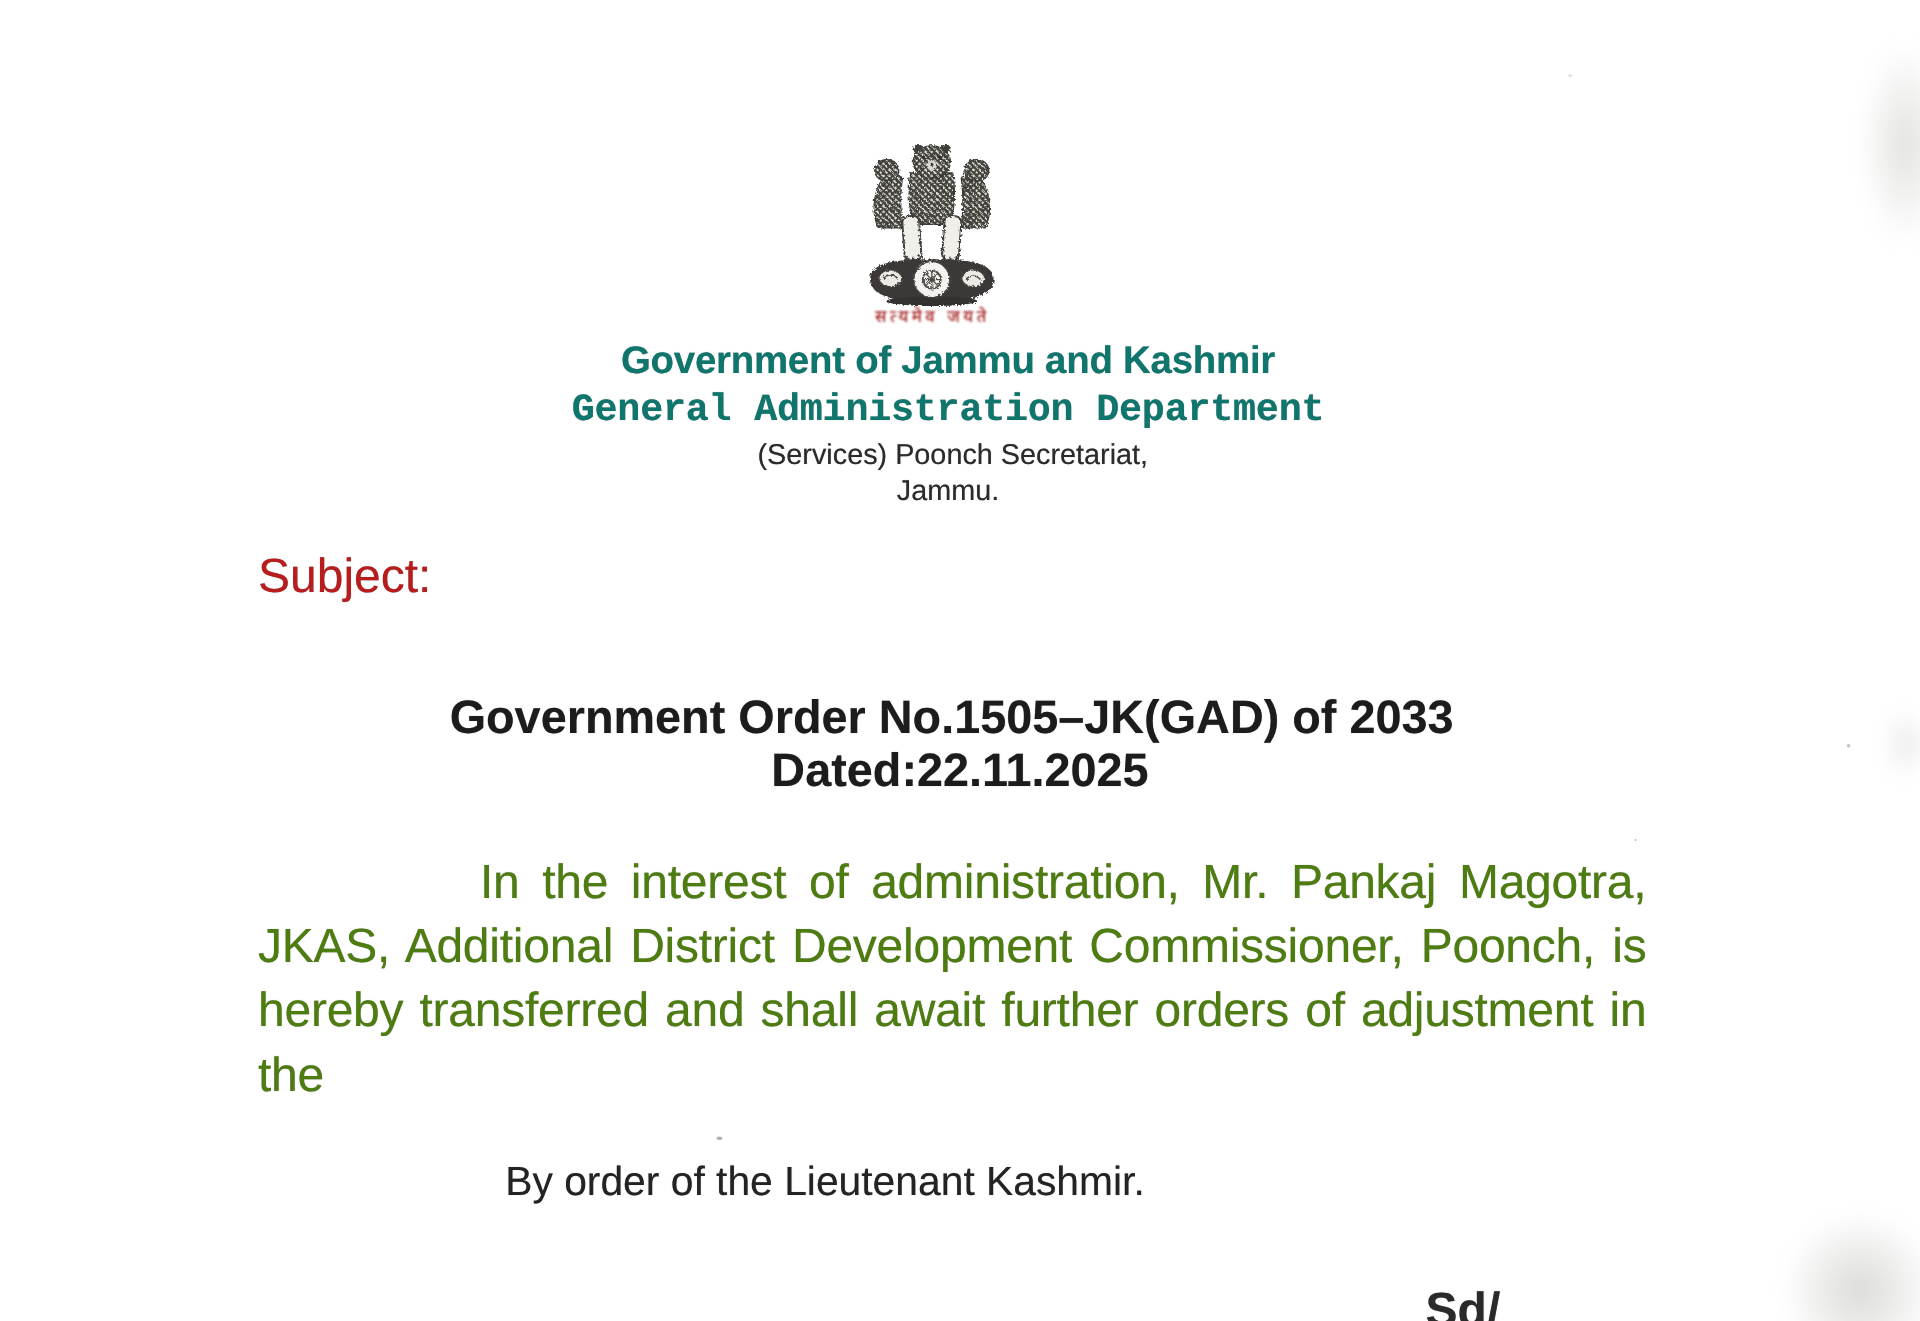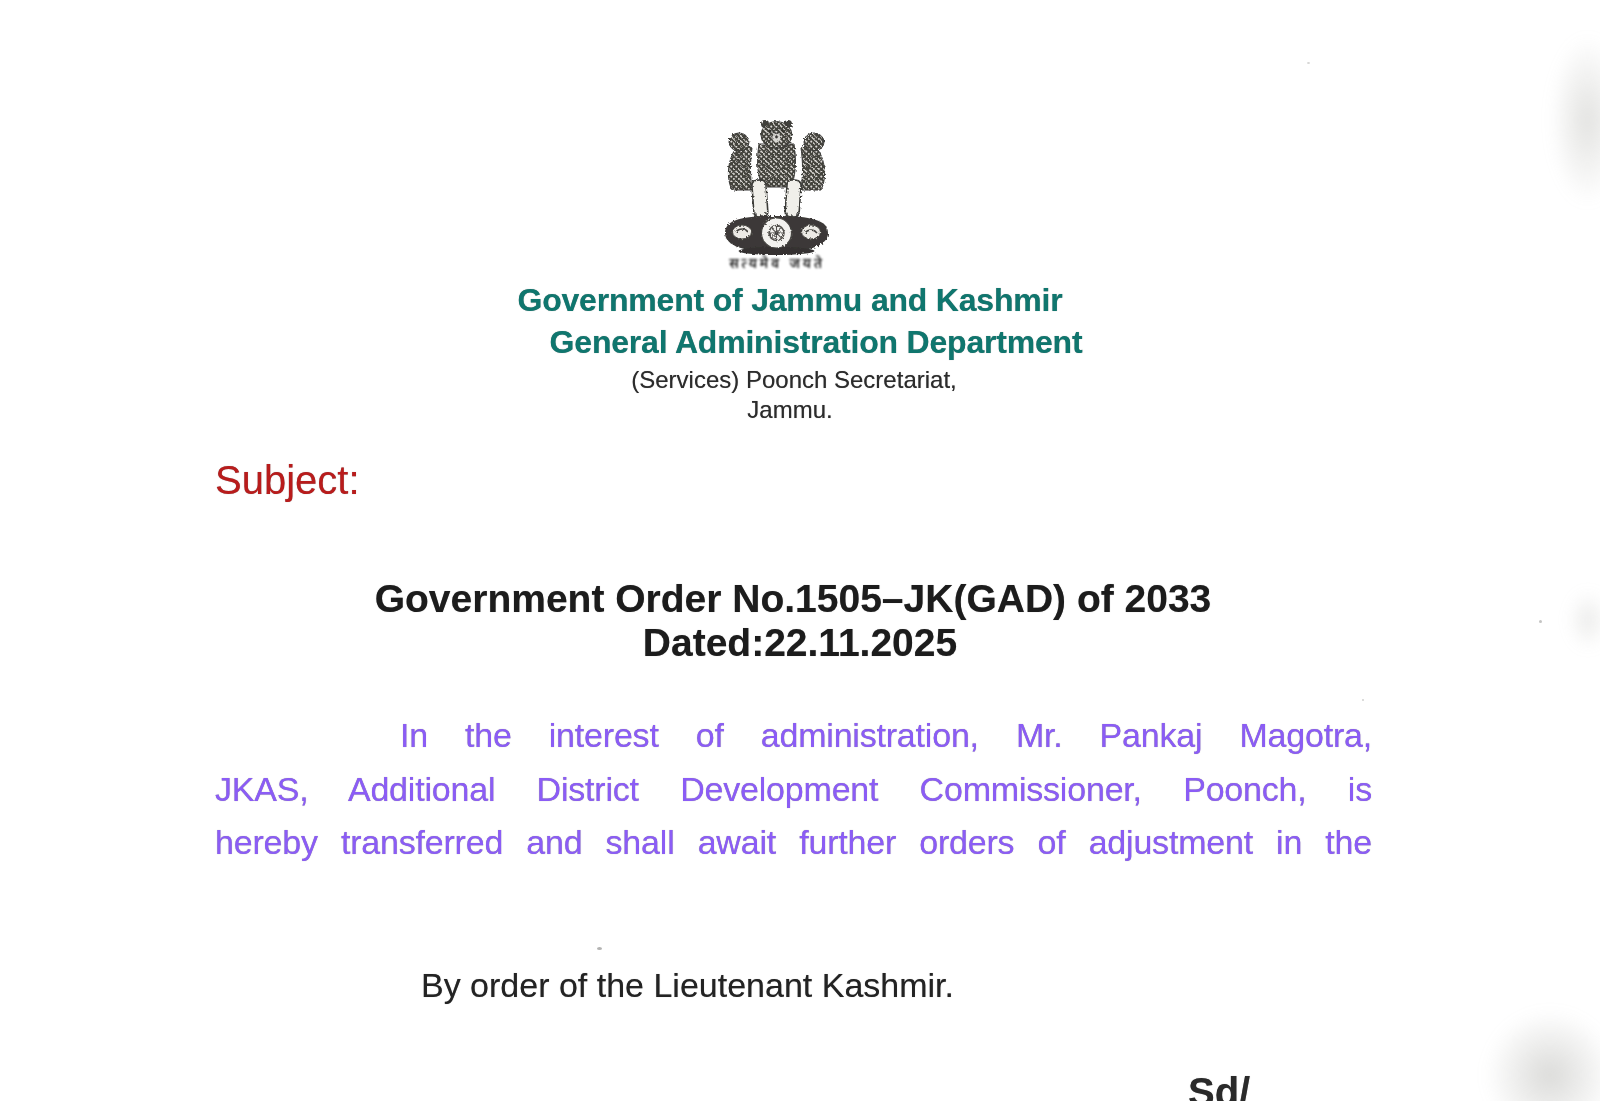--- a/index.html
+++ b/index.html
@@ -8,37 +8,37 @@
     font-family:"Liberation Sans","DejaVu Sans",sans-serif;color:#262626;
     overflow:hidden;text-shadow:0 0 .7px rgba(35,35,35,.55);
   }
   .abs{position:absolute;}
   .nowrap{white-space:nowrap;}
   .cx{transform:translateX(-50%);}
   
   .emblem{left:720px;top:120px;width:113px;height:140px;}
   .motto{
     left:777px;top:253px;font-family:"DejaVu Sans",sans-serif;font-size:14px;
-    letter-spacing:3px;color:#000000;filter:blur(.9px);white-space:nowrap;
+    letter-spacing:3px;color:#b91c1c;filter:blur(.9px);white-space:nowrap;
   }
   
   .h-bold{font-weight:bold;color:#0f766e;font-size:32px;line-height:40px;letter-spacing:-.2px;}
   .h-sub{font-size:24px;line-height:24px;color:#2b2b2b;}
   .hdr1{left:790px;top:280px;}
-  .hdr2{left:816px;top:322px;}
+  .hdr2{left:790px;top:322px;font-family:Liberation Mono, monospace;}
   .hdr3{left:794px;top:368px;}
   .hdr4{left:790px;top:398px;text-align:right;}
   
   .subject-label{left:215px;top:458px;font-size:40px;color:#b91c1c;}
   .subject-value{left:421px;top:476px;font-size:34px;color:#242424;}
   
   .order1{left:793px;top:579px;font-size:39px;line-height:39px;font-weight:bold;color:#1c1c1c;}
   .order2{left:776px;top:623px;font-size:39px;line-height:39px;font-weight:bold;color:#1c1c1c;margin-left:24px;}
   
-  .body-block{left:215px;top:709px;width:1157px;font-size:34px;line-height:53.5px;color:#8b5cf6;letter-spacing:-.2px;}
+  .body-block{left:215px;top:709px;width:1157px;font-size:40px;line-height:53.5px;color:#4d7c0f;letter-spacing:-.2px;}
   .bline{text-align:justify;text-align-last:justify;}
   .bline.indent{padding-left:185px;width:972px;}
   .bline.last{text-align-last:left;}
   
   .by-order{left:421px;top:966px;font-size:34px;color:#232323;}
   .sig{left:1188px;top:1070px;font-size:40px;font-weight:600;color:#2a2a2a;}
   
   .speck{position:absolute;background:#8a8a88;border-radius:50%;}
   .sp1{left:597px;top:947px;width:5px;height:3px;opacity:.65;}
   .sp2{left:1539px;top:620px;width:3px;height:3px;opacity:.5;}

